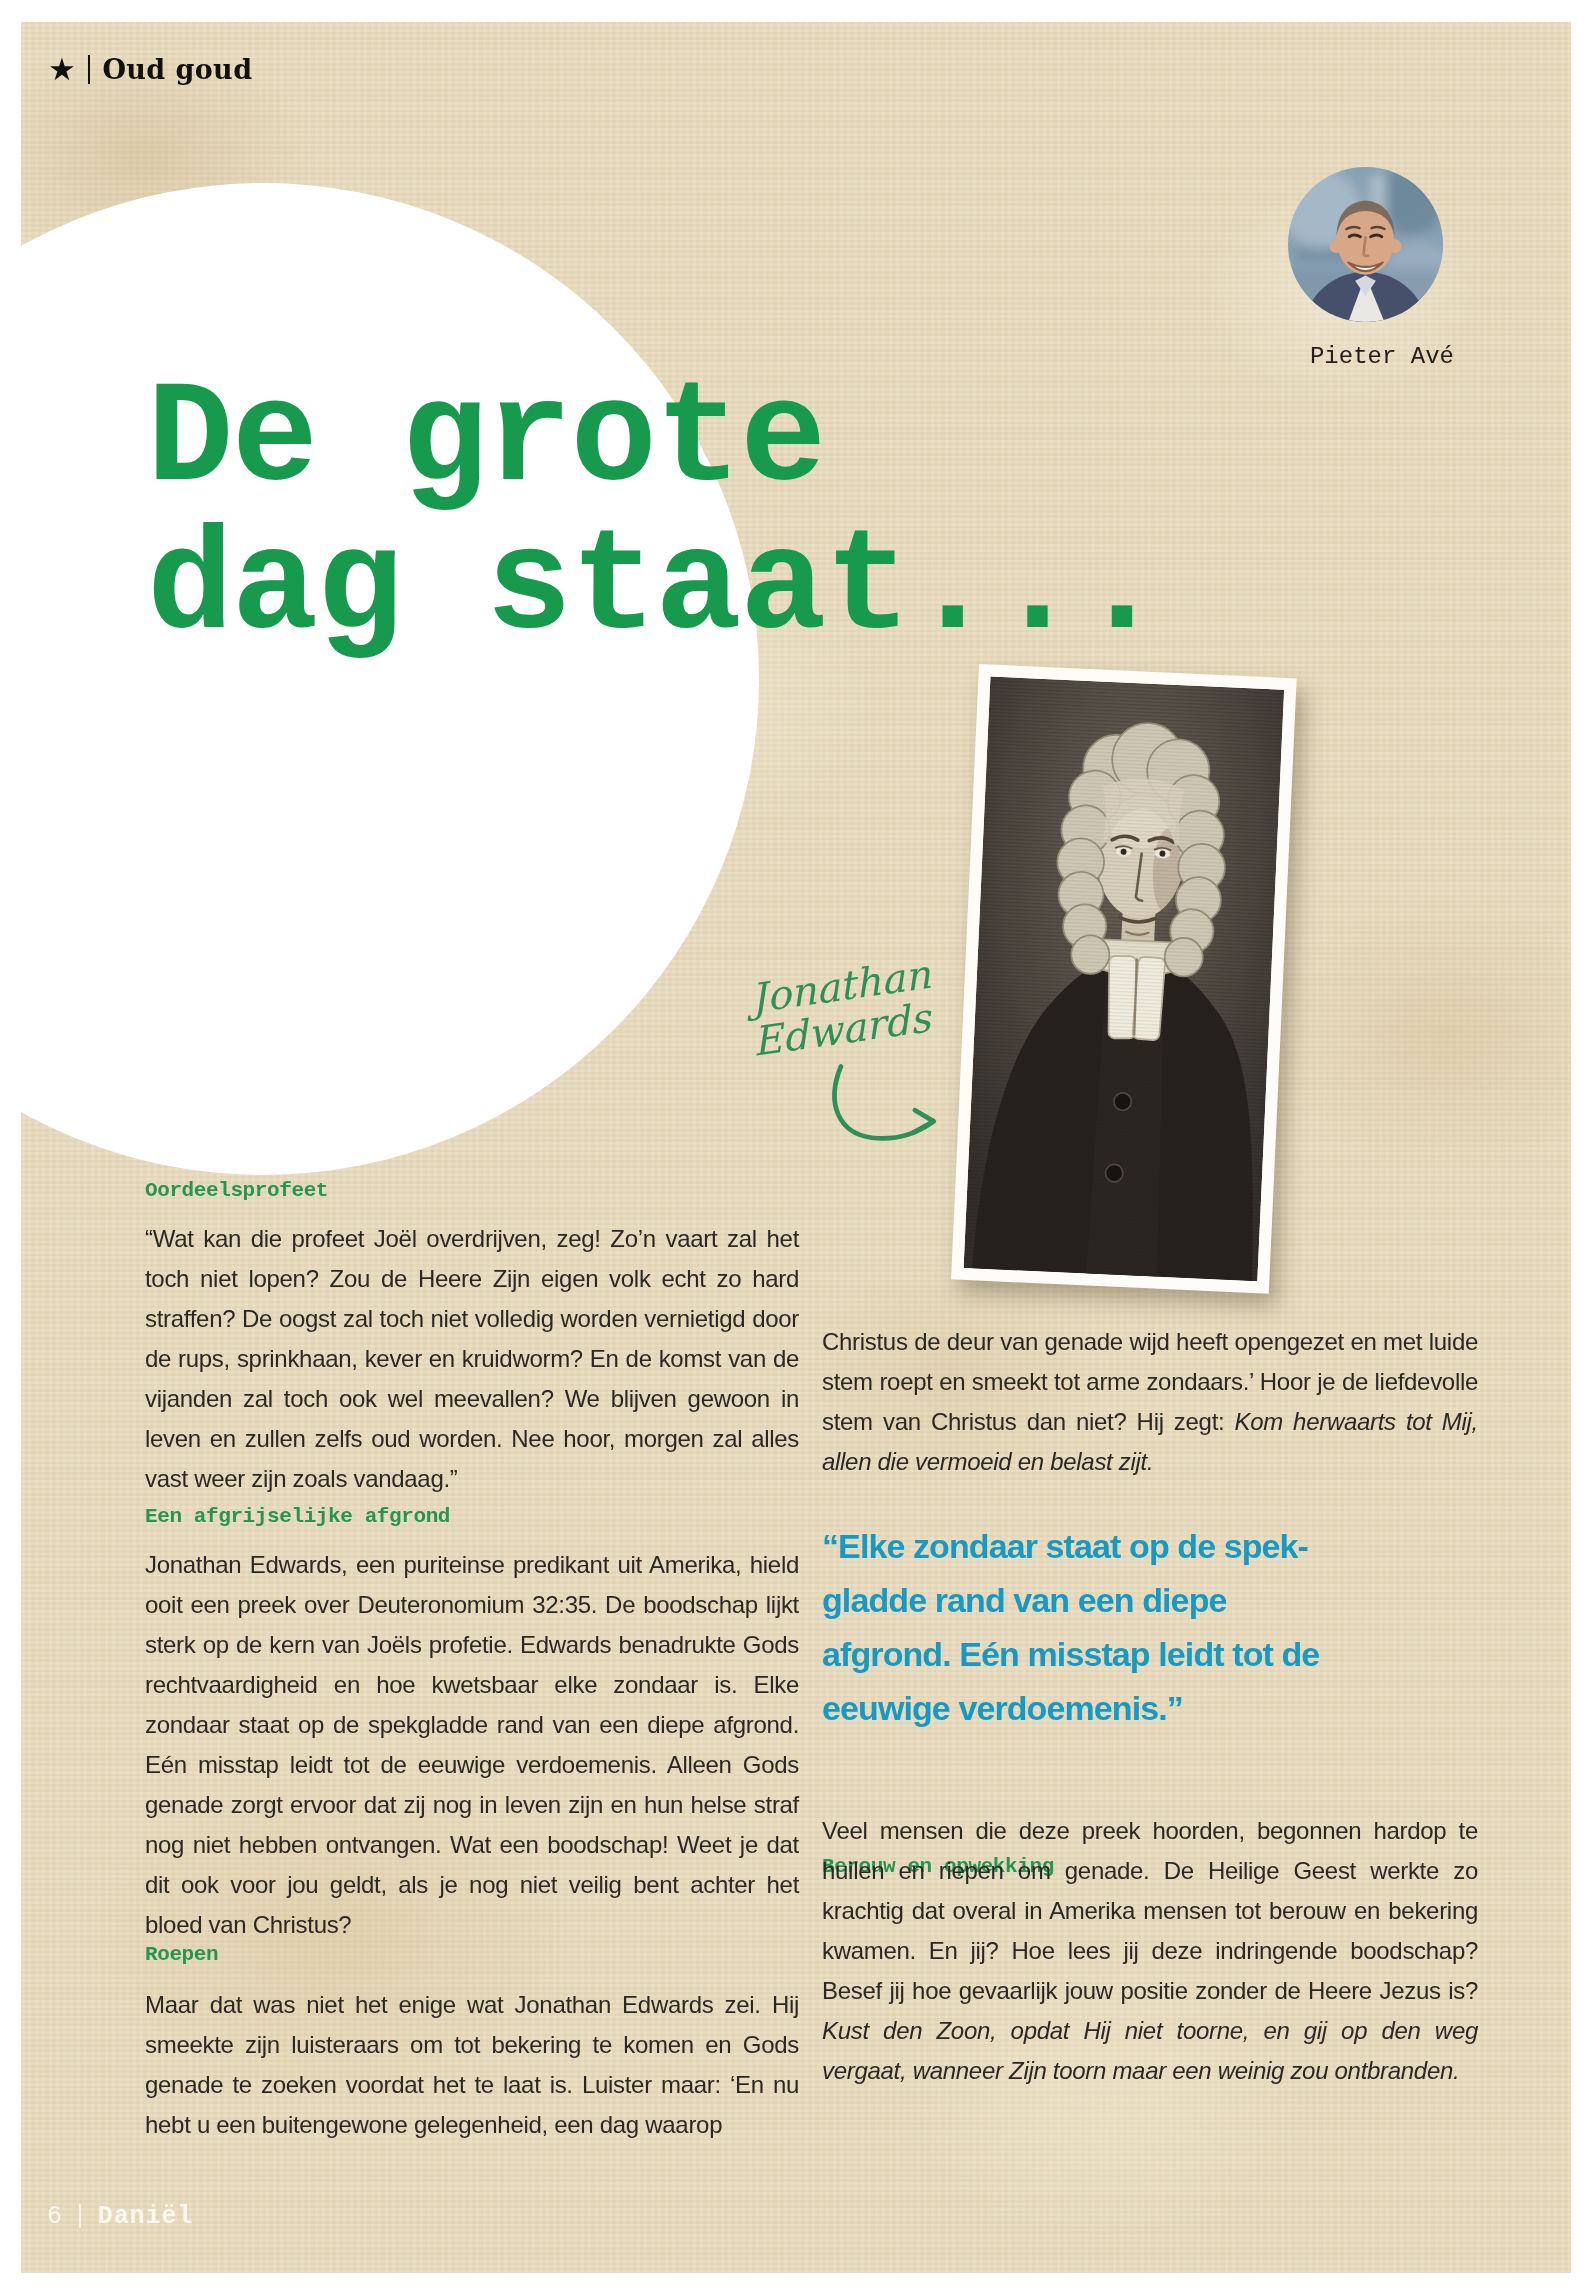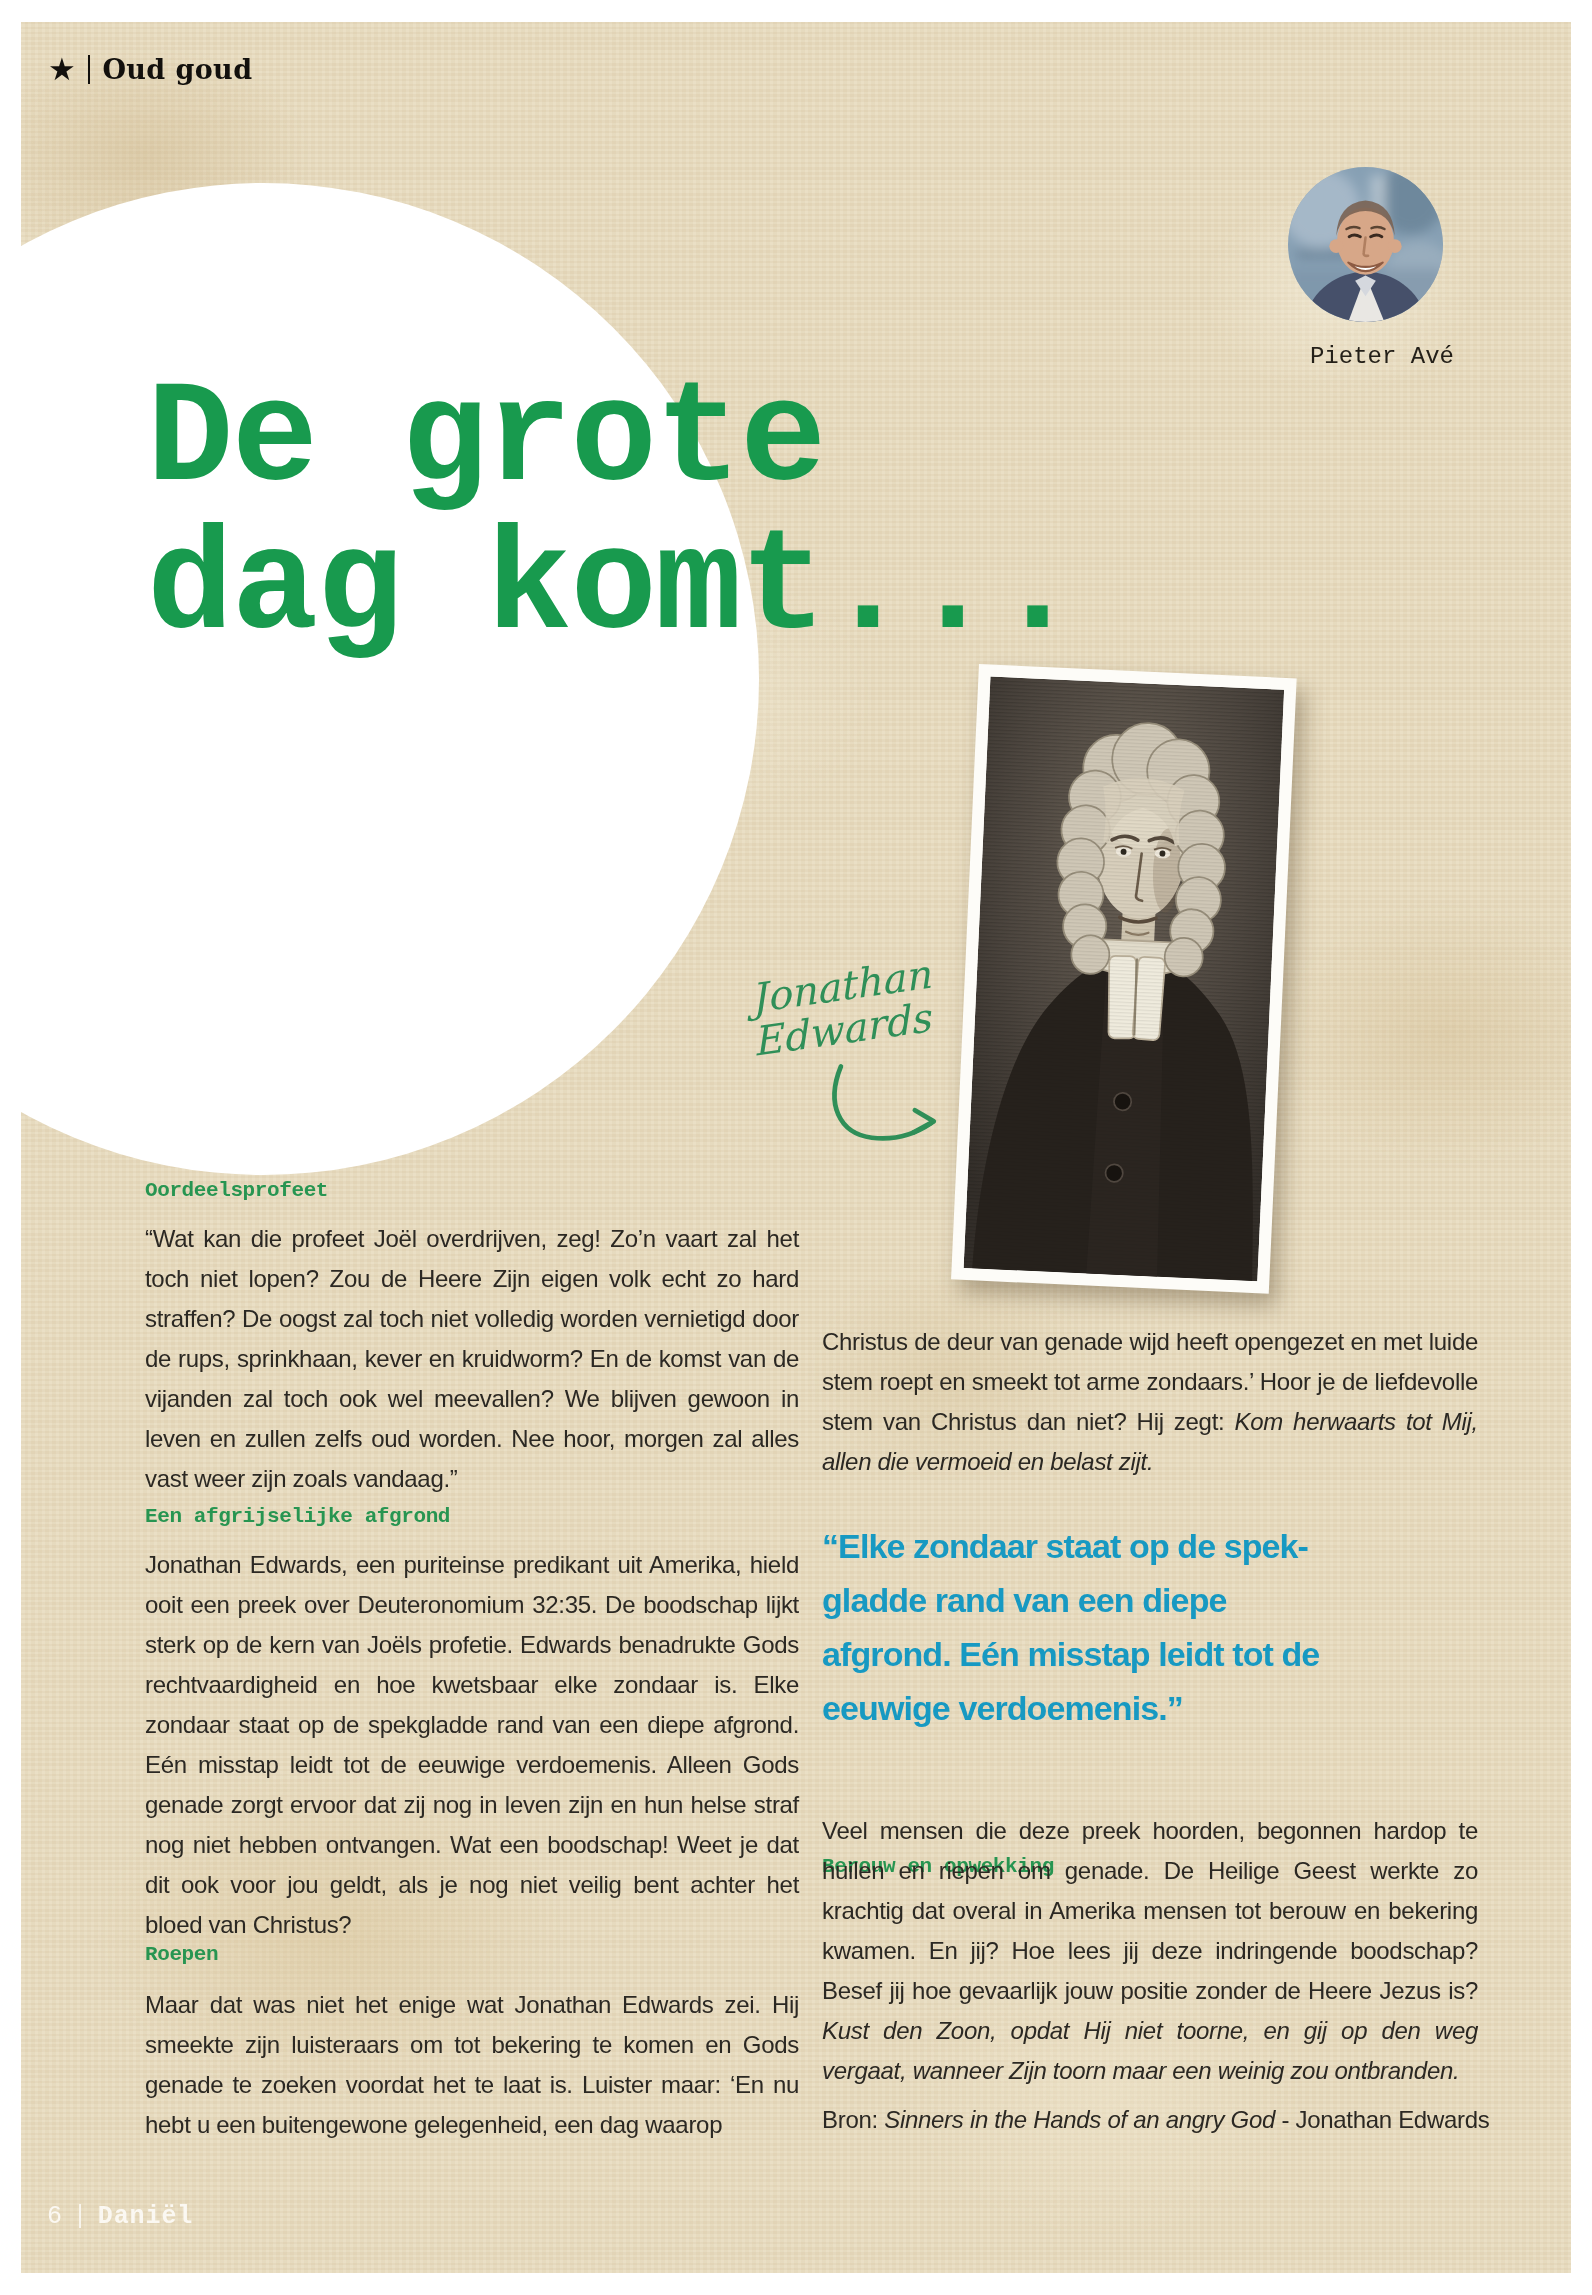--- a/index.html
+++ b/index.html
@@ -123,21 +123,21 @@
       <path d="M71,81 Q77,77 84,81" stroke="#3a2a20" stroke-width="3.4" fill="none" stroke-linecap="round"></path>
       <path d="M96,81 Q103,77 109,81" stroke="#3a2a20" stroke-width="3.4" fill="none" stroke-linecap="round"></path>
       <path d="M90,82 L88,99 Q87,104 93,103" stroke="#b07f60" stroke-width="3" fill="none" stroke-linecap="round"></path>
       <path d="M70,111 Q90,131 110,111 Q90,121 70,111 Z" fill="#ffffff" stroke="#8d5b43" stroke-width="2.4" stroke-linejoin="round"></path>
     </svg>
   </div>
   <div class="layer author-caption">Pieter Avé</div>
 
   <div class="layer title">
     <div>De grote</div>
-    <div>dag komt...</div>
+    <div>dag staat...</div>
   </div>
 
 
   <div class="layer script-note">
     <div>Jonathan</div>
     <div>Edwards</div>
   </div>
   <div class="layer arrow-wrap">
     <svg viewBox="0 0 150 110" width="129" height="95">
       <path d="M22,6 C4,50 20,84 58,89 C84,92 108,85 127,72" fill="none" stroke="#2f8f58" stroke-width="5.5" stroke-linecap="round"></path>
@@ -218,21 +218,20 @@
   <div class="layer pull-quote">
     <div>“Elke zondaar staat op de spek-</div>
     <div>gladde rand van een diepe</div>
     <div>afgrond. Eén misstap leidt tot de</div>
     <div>eeuwige verdoemenis.”</div>
   </div>
 
   <div class="layer col-heading h-r1">Berouw en opwekking</div>
   <div class="layer body-par p-r2"><span>Veel mensen die deze preek hoorden, begonnen hardop te huilen en riepen om genade. De Heilige Geest werkte zo krachtig dat overal in Amerika mensen tot berouw en bekering kwamen. En jij? Hoe lees jij deze indringende boodschap? Besef jij hoe gevaarlijk jouw positie zonder de Heere Jezus is? </span><span class="it">Kust den Zoon, opdat Hij niet toorne, en gij op den weg vergaat, wanneer Zijn toorn maar een weinig zou ontbranden.</span></div>
 
-  <div class="layer source-line"><span>Bron: </span><span class="it">Sinners in the Hands of an angry God</span><span> - Jonathan Edwards</span></div>
 
   <div class="layer footer">
     <span class="pg">6</span>
     <span class="sep">|</span>
     <span class="mag">Daniël</span>
   </div>
 </div>
 
 
 </body></html>

